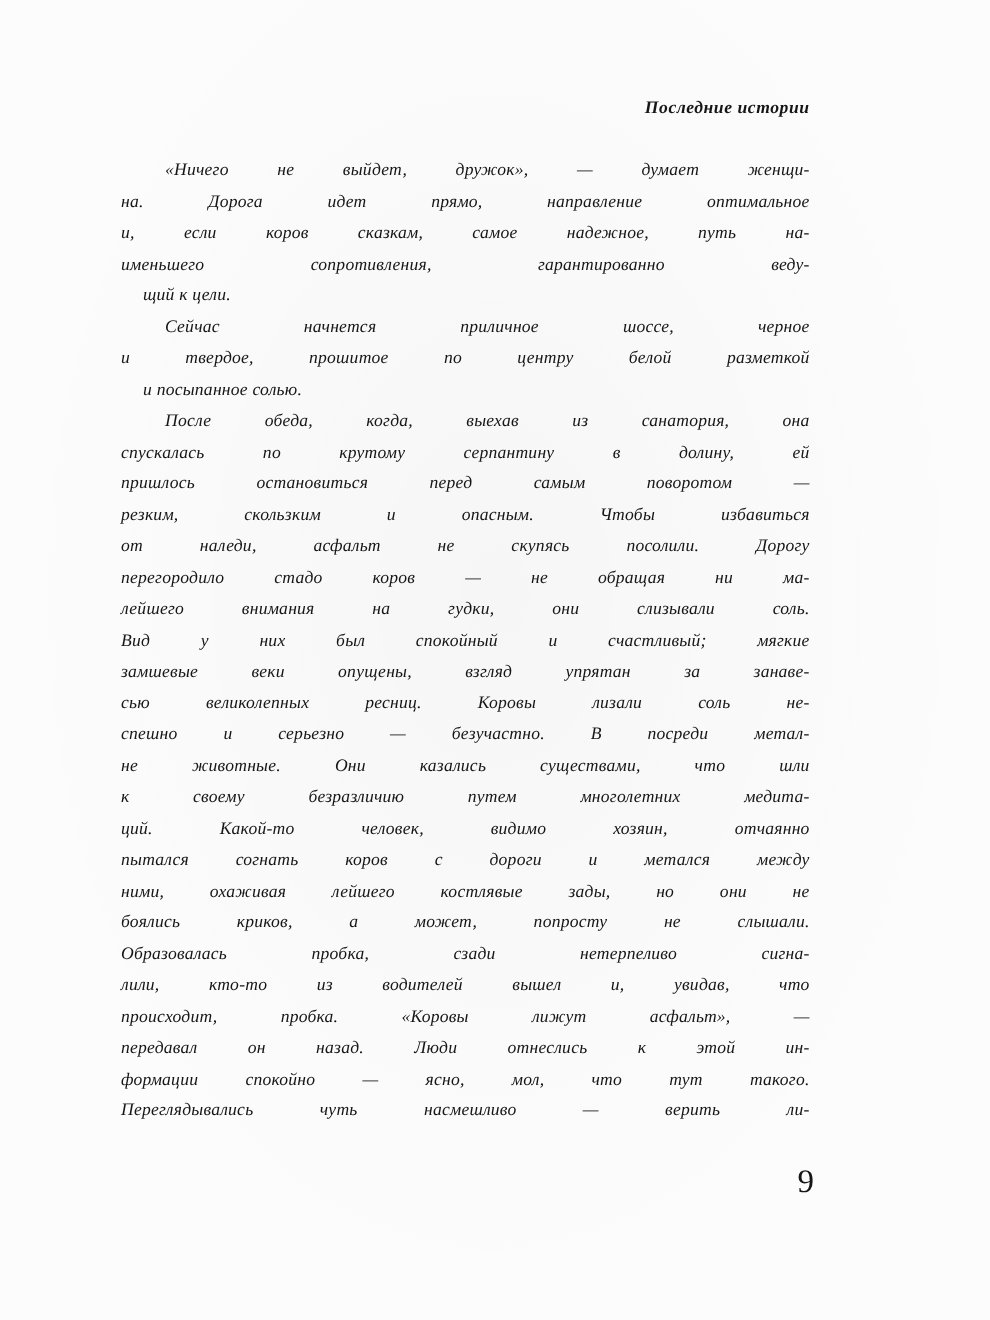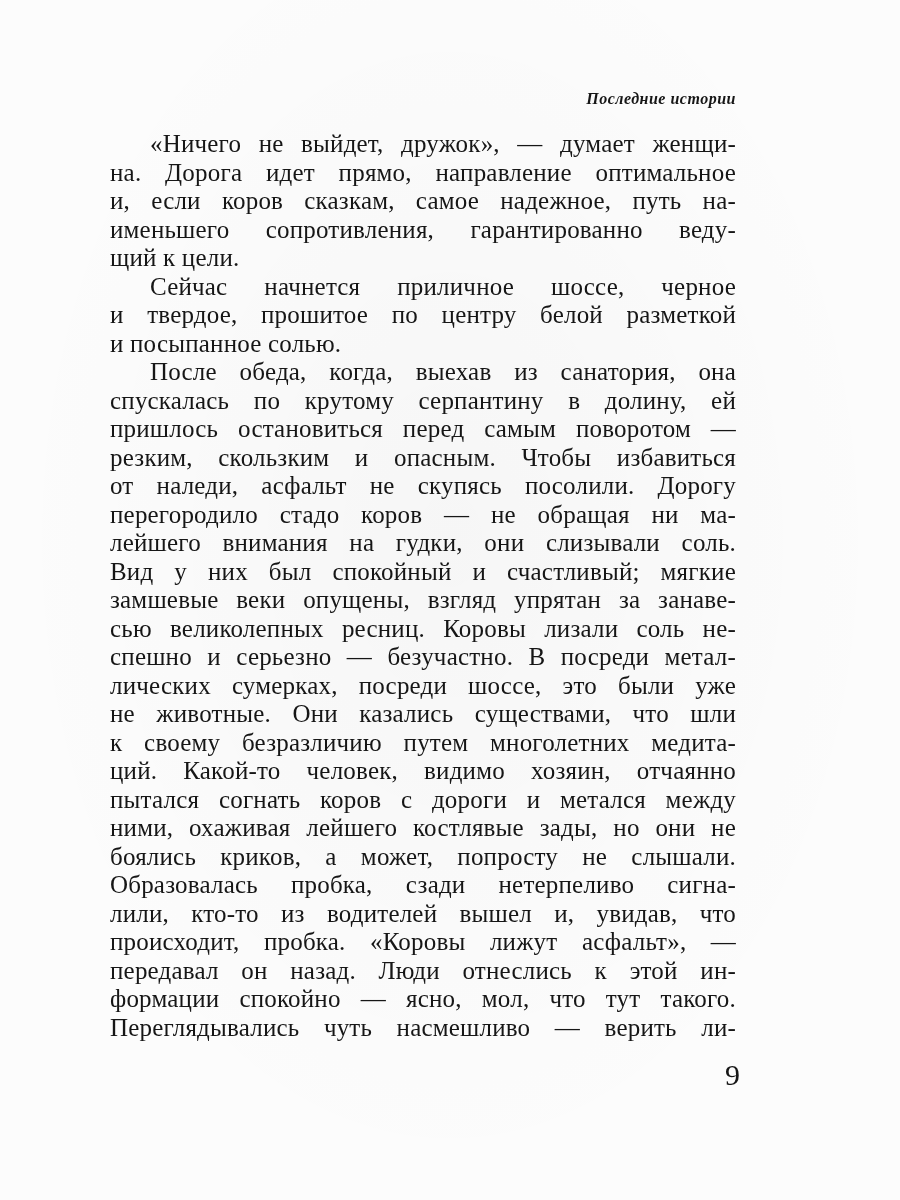--- a/index.html
+++ b/index.html
@@ -30,39 +30,41 @@
     width: 626px;
     text-align: right;
     font-size: 16px;
     font-weight: bold;
     font-style: italic;
     letter-spacing: 0.5px;
     white-space: nowrap;
   }
   .body-text {
     position: absolute;
-    top: 130px;
+    top: 141px;
     left: 110px;
     width: 626px;
-    font-size: 25px;
+    font-size: 16px;
     line-height: 28.5px;
     letter-spacing: 0.2px;
+    font-style: italic;
   }
   .line {
     text-align: justify;
     text-align-last: justify;
     white-space: normal;
     height: 28.5px;
     overflow: visible;
   }
   .line.indent {
     text-indent: 40px;
   }
   .line.no-just {
     text-align-last: left;
+    margin-left: 20px;
   }
   .page-number {
     position: absolute;
     top: 1058px;
     left: 110px;
     width: 630px;
     text-align: right;
     font-size: 30px;
     line-height: 34px;
   }
@@ -86,21 +88,20 @@
       <div class="line">спускалась по крутому серпантину в долину, ей</div>
       <div class="line">пришлось остановиться перед самым поворотом —</div>
       <div class="line">резким, скользким и опасным. Чтобы избавиться</div>
       <div class="line">от наледи, асфальт не скупясь посолили. Дорогу</div>
       <div class="line">перегородило стадо коров — не обращая ни ма-</div>
       <div class="line">лейшего внимания на гудки, они слизывали соль.</div>
       <div class="line">Вид у них был спокойный и счастливый; мягкие</div>
       <div class="line">замшевые веки опущены, взгляд упрятан за занаве-</div>
       <div class="line">сью великолепных ресниц. Коровы лизали соль не-</div>
       <div class="line">спешно и серьезно — безучастно. В посреди метал-</div>
-      <div class="line">лических сумерках, посреди шоссе, это были уже</div>
       <div class="line">не животные. Они казались существами, что шли</div>
       <div class="line">к своему безразличию путем многолетних медита-</div>
       <div class="line">ций. Какой-то человек, видимо хозяин, отчаянно</div>
       <div class="line">пытался согнать коров с дороги и метался между</div>
       <div class="line">ними, охаживая лейшего костлявые зады, но они не</div>
       <div class="line">боялись криков, а может, попросту не слышали.</div>
       <div class="line">Образовалась пробка, сзади нетерпеливо сигна-</div>
       <div class="line">лили, кто-то из водителей вышел и, увидав, что</div>
       <div class="line">происходит, пробка. «Коровы лижут асфальт», —</div>
       <div class="line">передавал он назад. Люди отнеслись к этой ин-</div>

